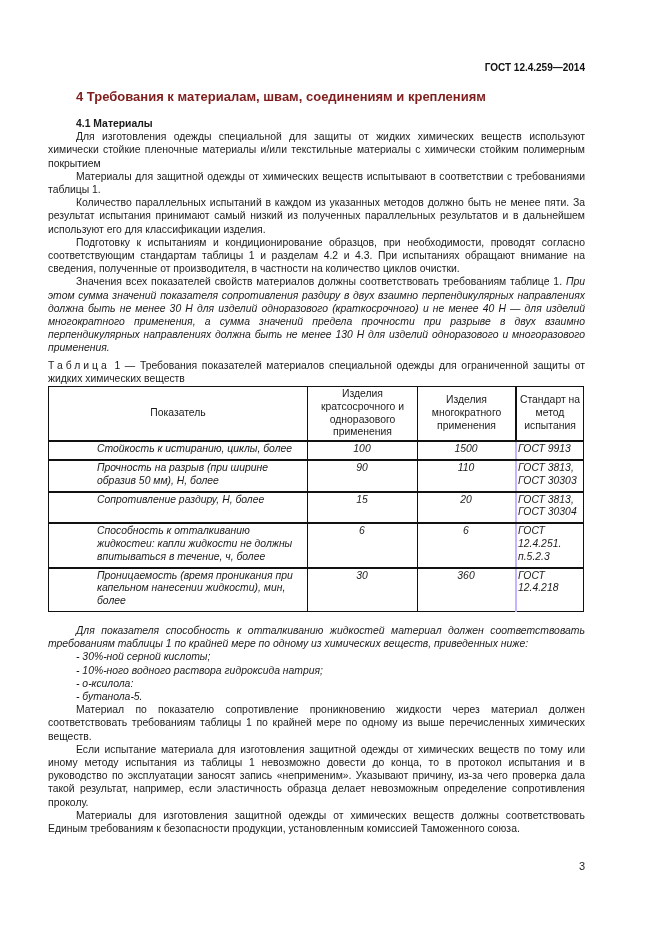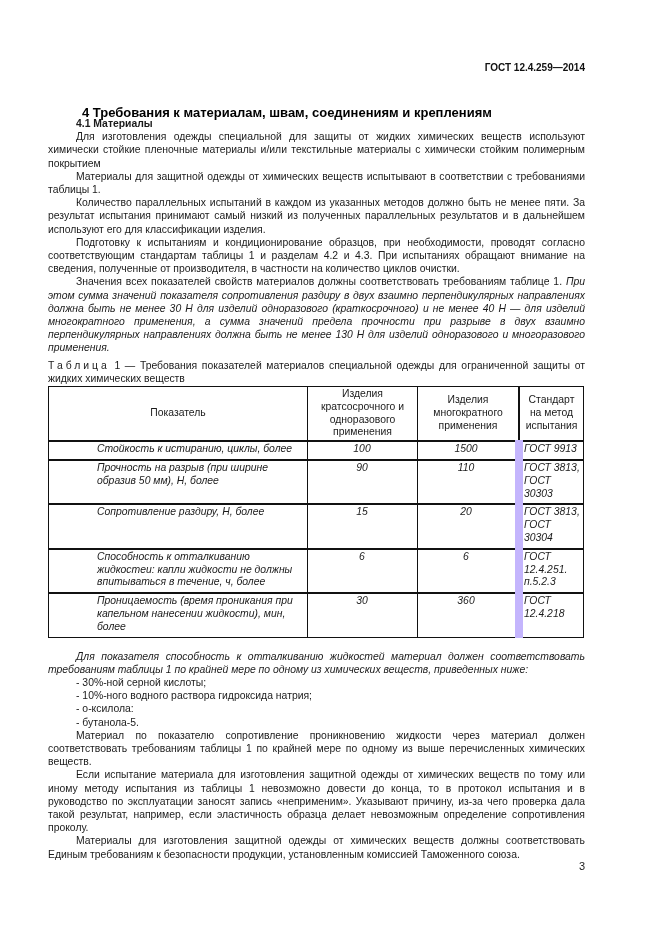--- a/index.html
+++ b/index.html
@@ -6,43 +6,43 @@
     body {
       width: 661px; height: 936px; position: relative; overflow: hidden;
       font-family: "Liberation Sans", sans-serif; color: #1a1a1a;
       font-size: 10.4px;
     }
     .doc-code {
       position: absolute; right: 76px; top: 62px;
       font-weight: bold; font-size: 10px; color: #111;
     }
     .section-title {
-      position: absolute; left: 82px; top: 89px;
-      font-weight: bold; font-size: 13px; color: #000000; margin-top: 16px;
+      position: absolute; left: 76px; top: 89px;
+      font-weight: bold; font-size: 13px; color: #7f1d1d;
     }
     .content {
       position: absolute; left: 48px; width: 537px; top: 117px;
       line-height: 13.2px;
     }
     .subhead { font-weight: bold; padding-left: 28px; margin: 0; }
     p { margin: 0; text-align: justify; text-indent: 28px; }
     .it { font-style: italic; }
-    .list-item { padding-left: 28px; margin: 0; }
+    .list-item { padding-left: 28px; font-style: italic; margin: 0; }
     .table-caption { margin-top: 4px; text-align: justify; }
     .table-caption .spaced { letter-spacing: 3px; }
     table {
       border-collapse: collapse; width: 536px; margin-top: 1px;
       font-size: 10.4px; line-height: 12.8px;
     }
     th, td { border: 1px solid #111; padding: 1px 2px 3px 1px; vertical-align: top; }
     th { font-weight: normal; text-align: center; vertical-align: middle; padding: 1px 2px; }
     thead tr th { border-bottom: 2px solid #111; }
     td.c1 { font-style: italic; width: 208px; padding-left: 48px; }
     td.c2, td.c3 { font-style: italic; text-align: center; }
-    td.c4 { font-style: italic; border-left: 8px solid #c4b5fd; }
+    td.c4 { font-style: italic; border-left: 2px solid #c4b5fd; }
     th.h4 { border-left: 2px solid #111; }
     td.c2 { width: 106px; }
     td.c3 { width: 94px; }
     tr.thick td { border-bottom: 2px solid #111; }
     .after-table { margin-top: 12px; }
     .page-number {
       position: absolute; right: 76px; top: 860px; font-size: 11px;
     }
   </style>
 </head>

